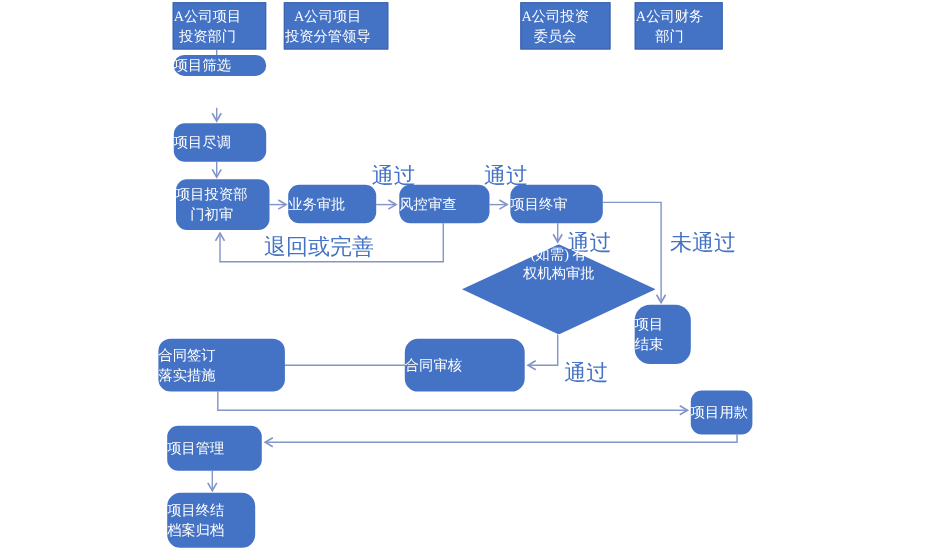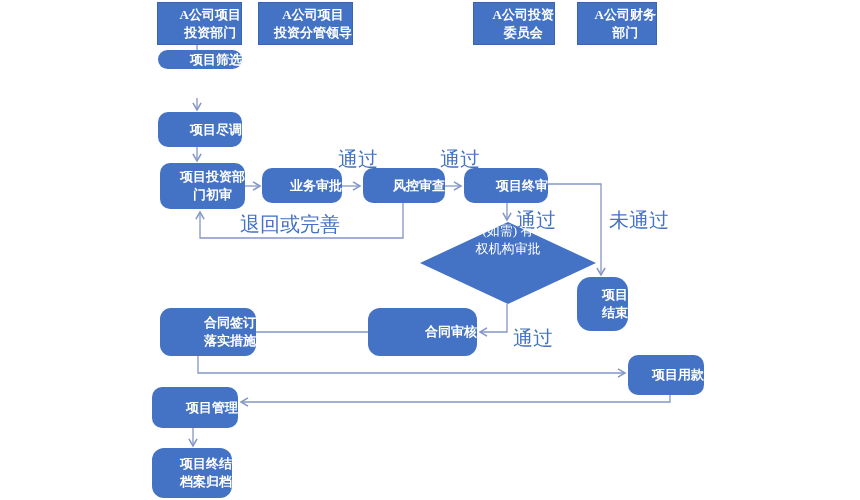--- a/index.html
+++ b/index.html
@@ -10,26 +10,25 @@
     overflow: hidden;
   }
   .canvas { position: relative; width: 860px; height: 500px; background: var(--bg, #ffffff); }
   .connectors { position: absolute; left: 0; top: 0; width: 860px; height: 500px; pointer-events: none; }
   .connectors line, .connectors polyline { stroke: var(--connector, #8496C8); stroke-width: 1.3; fill: none; }
 
   .node, .org {
     position: absolute;
     background: var(--node-fill, #4472C4);
     color: var(--node-text, #ffffff);
-    display: flex; align-items: center; justify-content: flex-end;
+    display: flex; align-items: center; justify-content: flex-start;
     text-align: center;
     box-sizing: border-box;
     font-size: 13px;
     line-height: 1.35;
-    font-weight: bold;
   }
   .org { border: 1px solid #3c63ae; }
   .node { border-radius: 10px; }
   .node.r14 { border-radius: 14px; }
   .lbl { white-space: pre-line; position: relative; z-index: 1; }
 
   .diamond {
     position: absolute;
     display: flex; justify-content: center;
     text-align: center; color: var(--node-text, #ffffff);
@@ -118,25 +117,25 @@
 权机构审批</span>
   </div>
 
   <div class="node r14" style="left:577px;top:277px;width:51px;height:54px">
     <span class="lbl">项目
 结束</span>
   </div>
   <div class="node" style="left:368px;top:308px;width:109px;height:48px;border-radius:12px">
     <span class="lbl">合同审核</span>
   </div>
-  <div class="node" style="left:160px;top:308px;width:96px;height:48px;border-radius:11px">
+  <div class="node" style="left:144px;top:308px;width:115px;height:48px;border-radius:11px">
     <span class="lbl">合同签订
 落实措施</span>
   </div>
-  <div class="node" style="left:628px;top:355px;width:76px;height:40px">
+  <div class="node" style="left:628px;top:355px;width:56px;height:40px">
     <span class="lbl">项目用款</span>
   </div>
   <div class="node" style="left:152px;top:387px;width:86px;height:41px">
     <span class="lbl">项目管理</span>
   </div>
   <div class="node" style="left:152px;top:448px;width:80px;height:50px;border-radius:12px">
     <span class="lbl">项目终结
 档案归档</span>
   </div>
 

